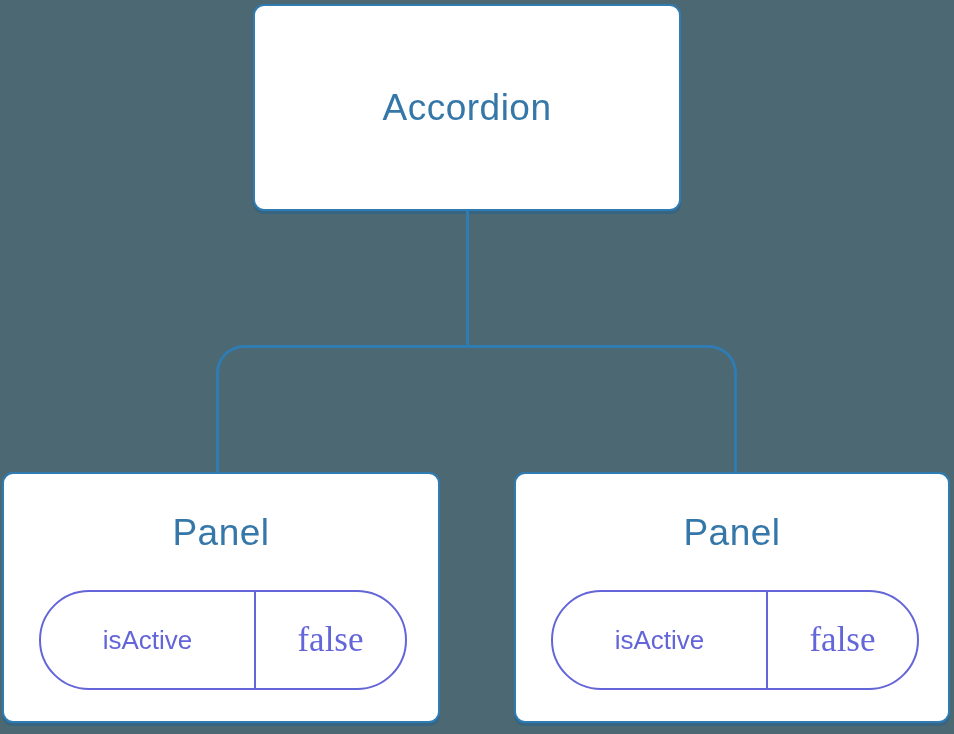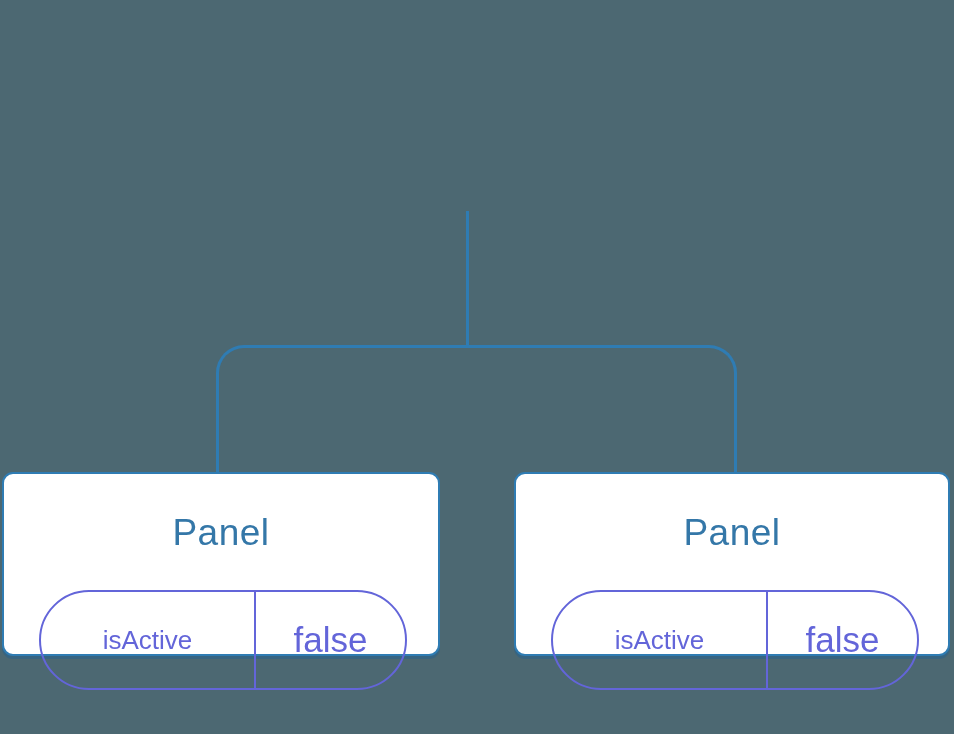--- a/index.html
+++ b/index.html
@@ -48,21 +48,21 @@
     width: 521px;
     height: 127px;
     border-top: 3px solid var(--line, #2F7CB3);
     border-left: 3px solid var(--line, #2F7CB3);
     border-right: 3px solid var(--line, #2F7CB3);
     border-radius: 28px 28px 0 0;
     box-sizing: border-box;
   }
   .panel-node {
     top: 472px;
-    height: 184px;
+    height: 251px;
   }
   .panel-left  { left: 2px;   width: 438px; }
   .panel-right { left: 514px; width: 436px; }
   .panel-title {
     position: absolute;
     left: 0;
     top: 38px;
     width: 100%;
     text-align: center;
     color: var(--label, #3477A8);
@@ -91,27 +91,31 @@
     color: var(--state, #6365D9);
     font-size: 26px;
   }
   .state-value {
     flex: 1;
     display: flex;
     align-items: center;
     justify-content: center;
     color: var(--state, #6365D9);
     font-size: 35px;
+    font-family: Liberation Serif, serif;
   }
 </style>
 </head>
 <body>
 
 <div class="canvas">
 
+  <div class="node root-node">
+    <span class="node-label">Accordion</span>
+  </div>
 
   <div class="stem"></div>
   <div class="bracket"></div>
 
   <div class="node panel-node panel-left">
     <div class="panel-title">Panel</div>
     <div class="state-pill">
       <span class="state-key">isActive</span>
       <span class="state-value">false</span>
     </div>

